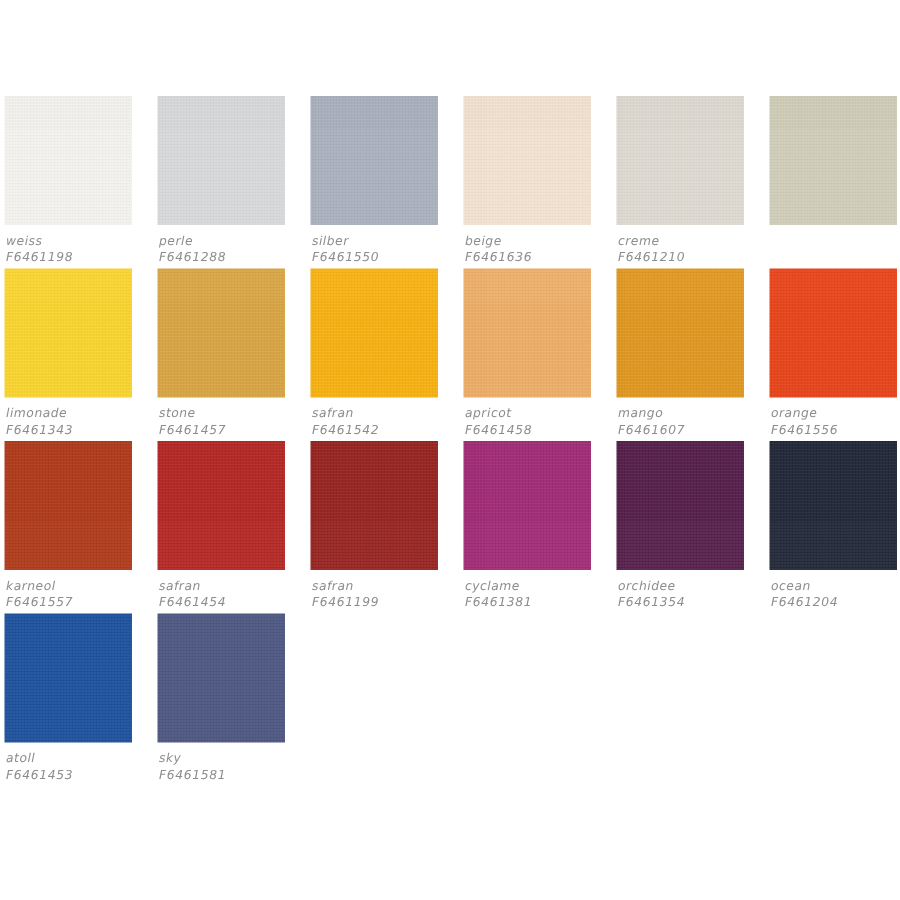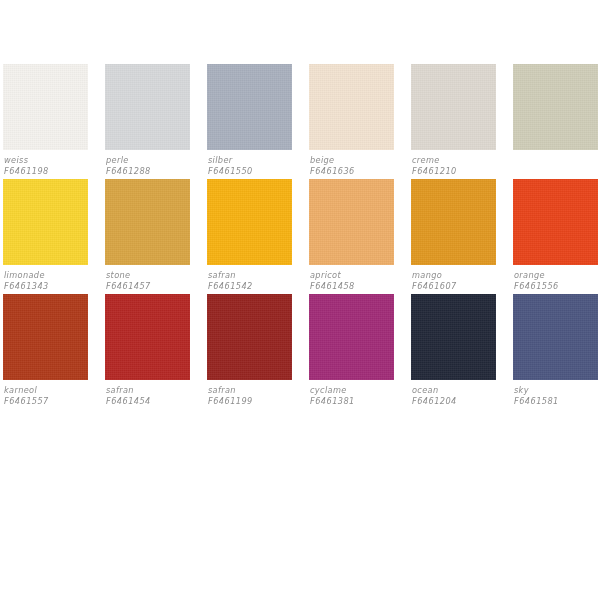--- a/index.html
+++ b/index.html
@@ -200,31 +200,45 @@
   </div>
 
   <div class="swatch-cell">
     <span class="swatch-chip" style="background: rgb(161, 44, 119);"></span>
     <div class="swatch-caption">
       <span class="swatch-name">cyclame</span>
       <span class="swatch-code">F6461381</span>
     </div>
   </div>
 
+  <div class="swatch-cell">
+    <span class="swatch-chip" style="background: rgb(85, 32, 75);"></span>
+    <div class="swatch-caption">
+      <span class="swatch-name">orchidee</span>
+      <span class="swatch-code">F6461354</span>
+    </div>
+  </div>
 
 
 
   <div class="swatch-cell">
     <span class="swatch-chip" style="background: rgb(34, 40, 56);"></span>
     <div class="swatch-caption">
       <span class="swatch-name">ocean</span>
       <span class="swatch-code">F6461204</span>
     </div>
   </div>
 
+  <div class="swatch-cell">
+    <span class="swatch-chip" style="background: rgb(28, 79, 156);"></span>
+    <div class="swatch-caption">
+      <span class="swatch-name">atoll</span>
+      <span class="swatch-code">F6461453</span>
+    </div>
+  </div>
 
   <div class="swatch-cell">
     <span class="swatch-chip" style="background: rgb(76, 86, 128);"></span>
     <div class="swatch-caption">
       <span class="swatch-name">sky</span>
       <span class="swatch-code">F6461581</span>
     </div>
   </div>
 
 

